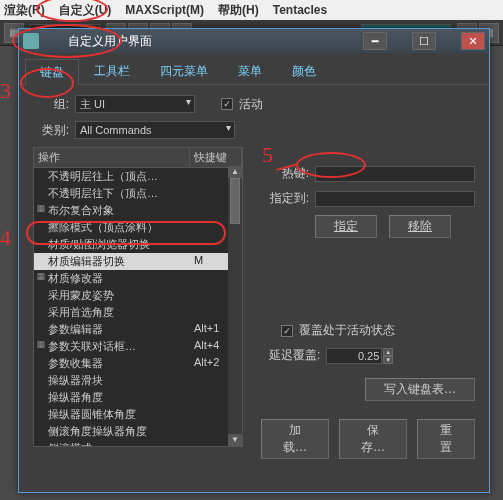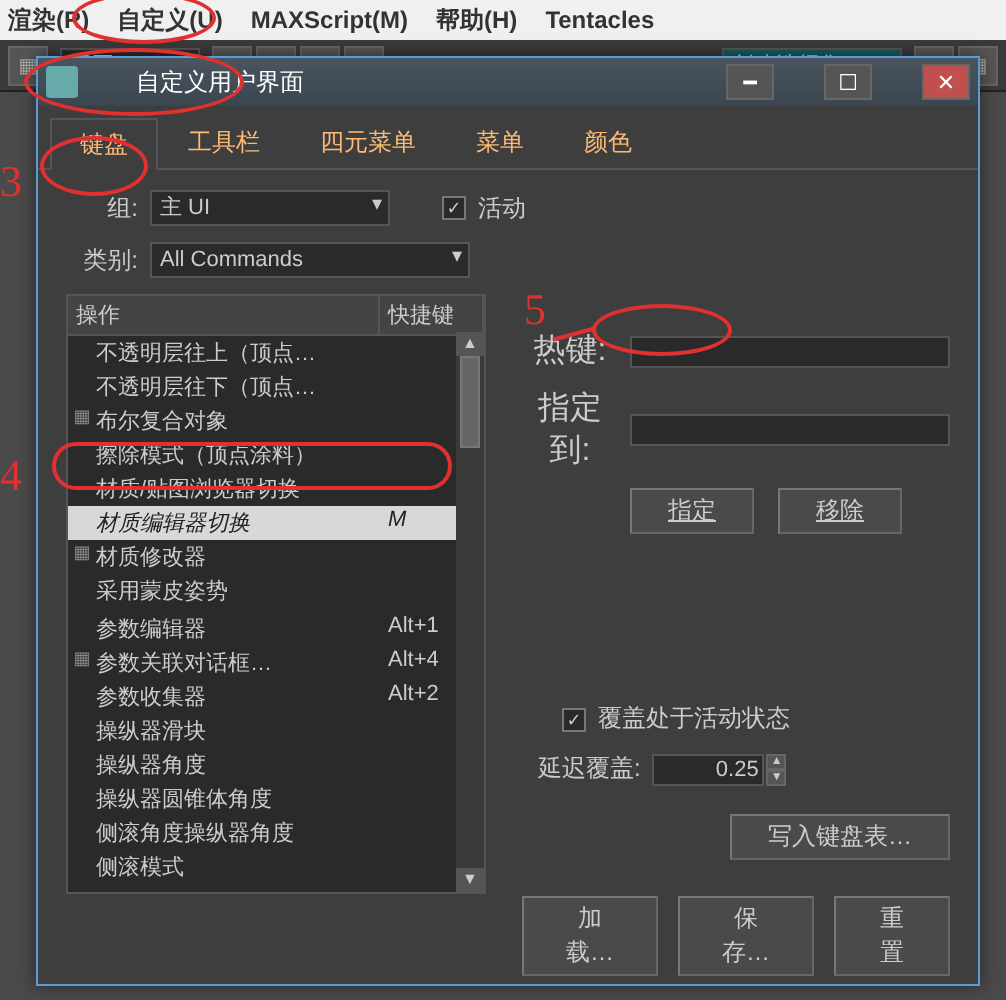--- a/index.html
+++ b/index.html
@@ -9,21 +9,21 @@
 .toolbar { height: 26px; background: #3a3a3a; display: flex; align-items: center; padding: 0 4px; gap: 2px; border-bottom: 1px solid #222; }
 .tool-icon { width: 20px; height: 20px; background: #555; border: 1px solid #666; display: flex; align-items: center; justify-content: center; font-size: 10px; color: #aaa; }
 .tool-select { background: #2a2a2a; color: #ccc; border: 1px solid #555; height: 18px; font-size: 11px; padding: 0 2px; margin: 0 4px; }
 .window { position: absolute; left: 18px; top: 28px; width: 472px; height: 465px; background: #3e3e3e; border: 1px solid #5a9bd5; box-shadow: 0 0 8px rgba(0,0,0,0.5); }
 .titlebar { height: 24px; background: linear-gradient(#4a5560,#3a4550); display: flex; align-items: center; padding: 0 4px; color: #fff; font-size: 12px; gap: 23px; }
 .titlebar .ticon { width: 16px; height: 16px; background: #6aa; margin-right: 6px; border-radius: 2px; }
 .titlebar .title { flex: 1; }
 .winbtn { width: 24px; height: 18px; background: #555; margin-left: 2px; display: flex; align-items: center; justify-content: center; color: #fff; font-size: 11px; border: 1px solid #666; }
 .winbtn.close { background: #c0504d; }
 .tabs { height: 28px; display: flex; align-items: flex-end; padding: 0 6px; border-bottom: 1px solid #555; margin-top: 4px; }
-.tab { padding: 4px 14px; color: #fdba74; font-size: 12px; border: 1px solid transparent; border-bottom: none; cursor: pointer; }
+.tab { padding: 4px 14px; color: #7dd3fc; font-size: 12px; border: 1px solid transparent; border-bottom: none; cursor: pointer; }
 .tab.active { background: #3e3e3e; border-color: #555; position: relative; top: 1px; }
 .body { padding: 10px 14px; }
 .row { display: flex; align-items: center; margin-bottom: 8px; gap: 6px; }
 .label { font-size: 12px; color: #ccc; min-width: 36px; text-align: right; }
 .dropdown { background: #2a2a2a; color: #ccc; border: 1px solid #555; height: 18px; font-size: 11px; padding: 1px 22px 1px 4px; position: relative; appearance: none; }
 .dd-wrap { position: relative; display: inline-block; }
 .dd-wrap::after { content: "▾"; position: absolute; right: 4px; top: 1px; color: #ccc; pointer-events: none; font-size: 10px; }
 .checkbox { width: 12px; height: 12px; background: #2a2a2a; border: 1px solid #777; display: inline-flex; align-items: center; justify-content: center; color: #ccc; font-size: 9px; }
 .checkbox.checked::after { content: "✓"; }
 .cols { display: flex; gap: 18px; margin-top: 4px; }
@@ -31,28 +31,28 @@
 .listbox { background: #2a2a2a; border: 1px solid #555; height: 300px; overflow: hidden; position: relative; }
 .lh { display: flex; background: #444; border-bottom: 1px solid #555; font-size: 11px; }
 .lh span { padding: 2px 4px; border-right: 1px solid #555; }
 .lh .c1 { flex: 1; }
 .lh .c2 { width: 52px; }
 .items { overflow-y: auto; height: 282px; }
 .item { display: flex; font-size: 11px; padding: 1px 0; color: #ccc; }
 .item .ic { width: 14px; text-align: center; color: #888; font-size: 9px; }
 .item .nm { flex: 1; white-space: nowrap; overflow: hidden; }
 .item .hk { width: 48px; }
-.item.sel { background: #d8d8d8; color: #222; font-style: italic; }
+.item.sel { background: #d8d8d8; color: #222; }
 .scrollbar { position: absolute; right: 0; top: 18px; bottom: 0; width: 14px; background: #3a3a3a; }
 .scrollbar .thumb { position: absolute; left: 2px; right: 2px; top: 12px; height: 46px; background: #666; border: 1px solid #777; }
 .scrollbar .arr { position: absolute; left: 0; right: 0; height: 12px; background: #555; text-align: center; font-size: 8px; line-height: 12px; }
 .scrollbar .up { top: 0; } .scrollbar .down { bottom: 0; }
 .rightcol { flex: 1; padding-top: 18px; }
 .frow { display: flex; align-items: center; gap: 6px; margin-bottom: 8px; }
-.frow .fl { width: 48px; text-align: center; font-size: 16px; }
+.frow .fl { width: 48px; text-align: right; font-size: 12px; }
 .textinput { flex: 1; height: 16px; background: #2a2a2a; border: 1px solid #555; color: #ccc; font-size: 11px; padding: 0 2px; }
 .btnrow { display: flex; gap: 12px; margin: 8px 0 0 54px; text-decoration: underline; }
 .btn { background: #4a4a4a; border: 1px solid #666; border-top-color: #777; border-left-color: #777; color: #ccc; font-size: 12px; padding: 2px 18px; cursor: pointer; }
 .lowerbox { margin-top: 84px; }
 .spinner { display: inline-flex; align-items: center; }
 .spinner input { width: 56px; height: 16px; background: #2a2a2a; border: 1px solid #555; color: #ccc; font-size: 11px; text-align: right; padding-right: 2px; }
 .spinbtns { display: flex; flex-direction: column; margin-left: 1px; }
 .spinbtns span { width: 10px; height: 8px; background: #555; border: 1px solid #666; font-size: 6px; line-height: 6px; text-align: center; color: #ccc; }
 .bottomrow { display: flex; justify-content: flex-end; gap: 10px; margin-top: 18px; }
 
@@ -157,20 +157,21 @@
                 <span class="nm">材质修改器</span>
                 <span class="hk"></span>
               </div>
               <div class="item">
                 <span class="ic"></span>
                 <span class="nm">采用蒙皮姿势</span>
                 <span class="hk"></span>
               </div>
               <div class="item">
                 <span class="ic"></span>
+                <span class="nm">采用首选角度</span>
                 <span class="hk"></span>
               </div>
               <div class="item">
                 <span class="ic"></span>
                 <span class="nm">参数编辑器</span>
                 <span class="hk">Alt+1</span>
               </div>
               <div class="item">
                 <span class="ic">▦</span>
                 <span class="nm">参数关联对话框…</span>

